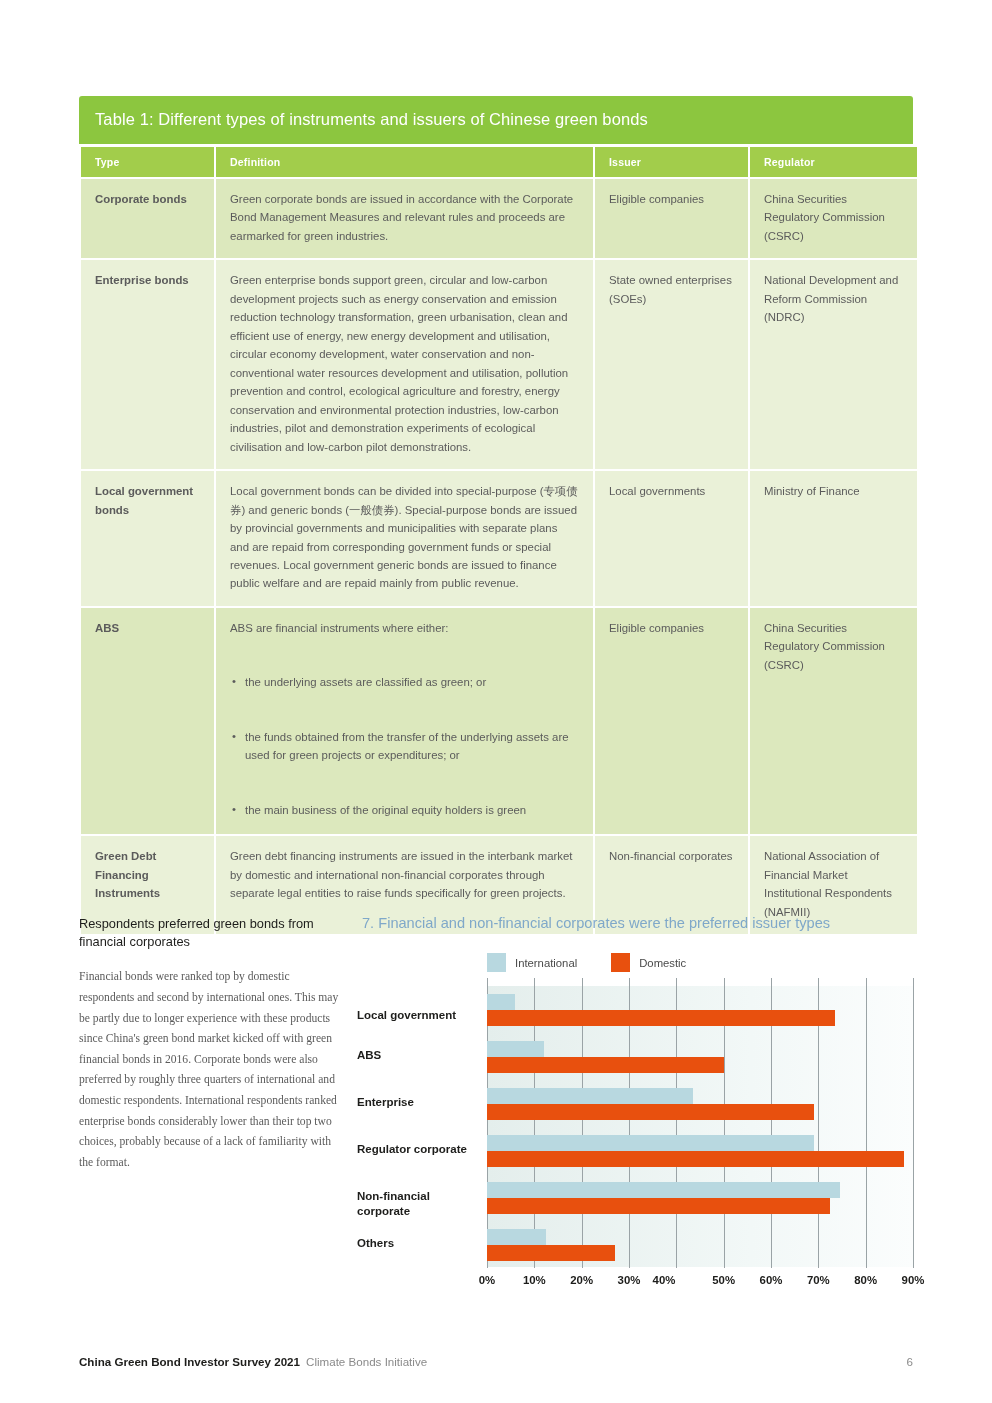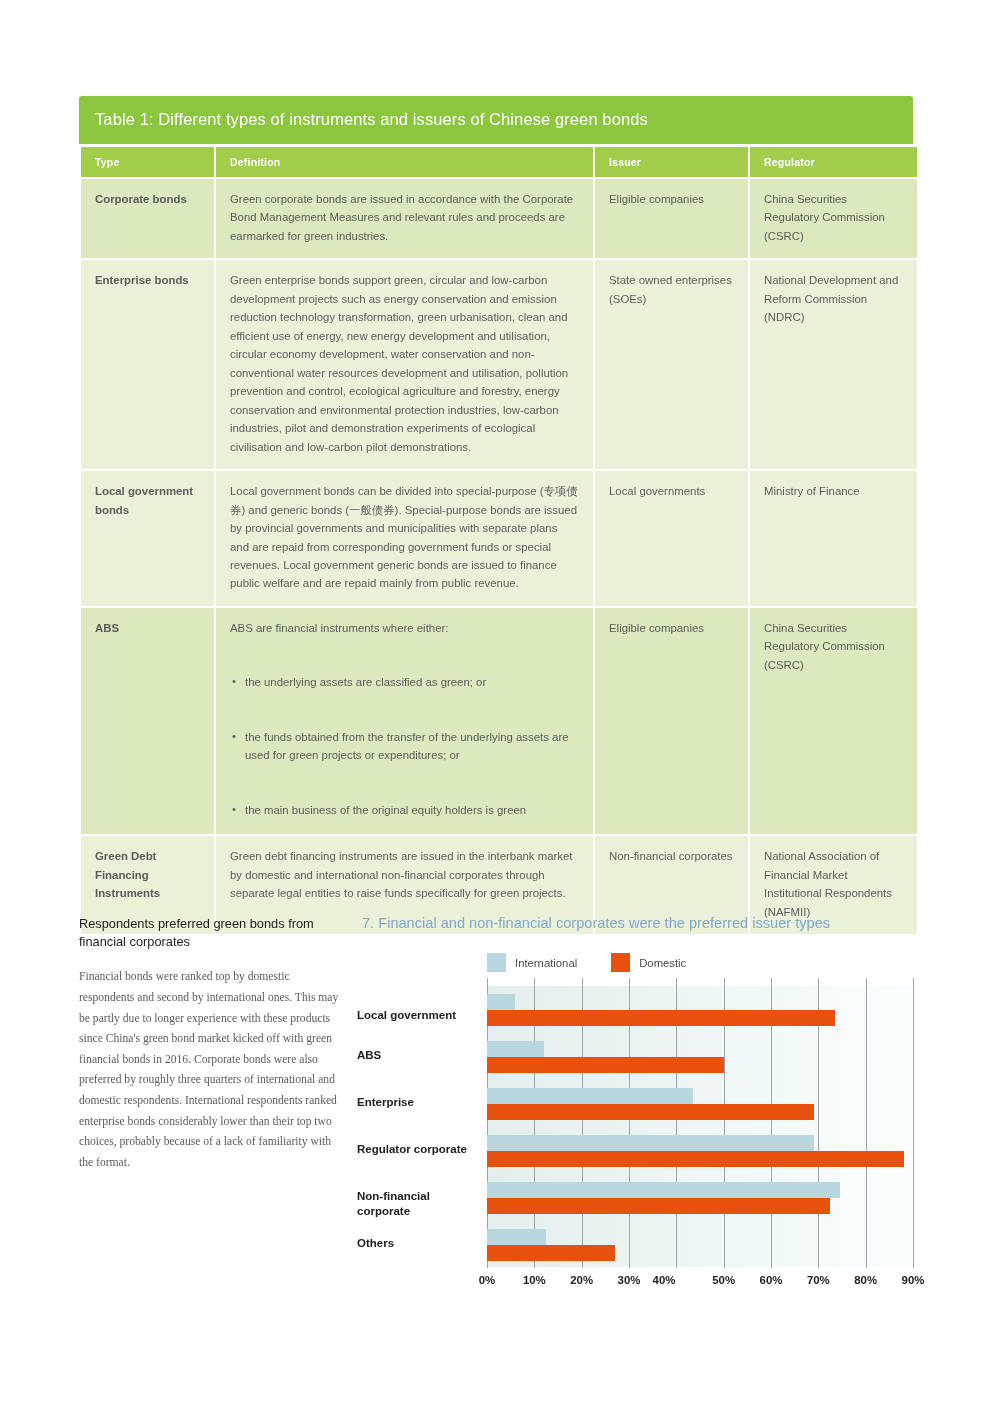--- a/index.html
+++ b/index.html
@@ -283,14 +283,19 @@
           <div class="bar bar-intl" style="left: 0px; width: 352.633px; top: 196px;"></div>
           <div class="bar bar-dom" style="left: 0px; width: 343.167px; top: 212px;"></div>
           <div class="cat-label" style="top: 249.5px;">Others</div>
           <div class="bar bar-intl" style="left: 0px; width: 59.1667px; top: 243px;"></div>
           <div class="bar bar-dom" style="left: 0px; width: 127.8px; top: 259px;"></div>
         </div>
     </div>
 
   </div>
 
+  <div style="position:absolute; left:79px; top:1355px; width:834px; display:flex; align-items:baseline;">
+    <span style="font-size:11.6px; font-weight:bold; color:#1d1d1b;">China Green Bond Investor Survey 2021</span>
+    <span style="font-size:11.6px; color:#8a8a8a; margin-left:6px;">Climate Bonds Initiative</span>
+    <span style="margin-left:auto; font-size:11.6px; color:#8a8a8a;">6</span>
+  </div>
 
 </div>
 
 </body></html>

